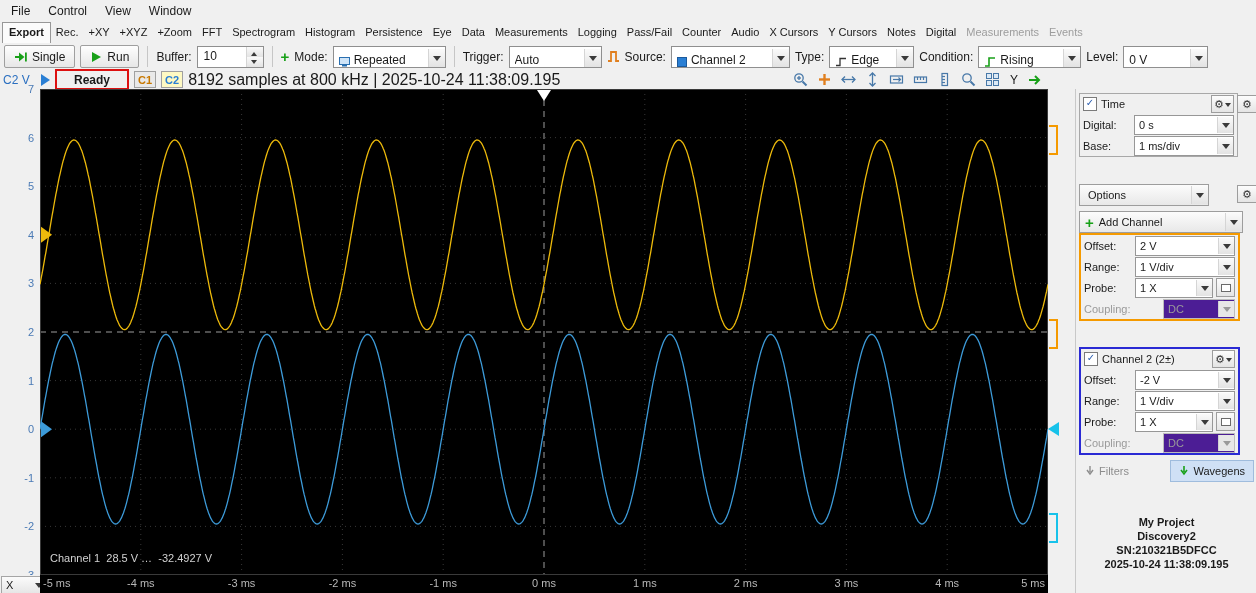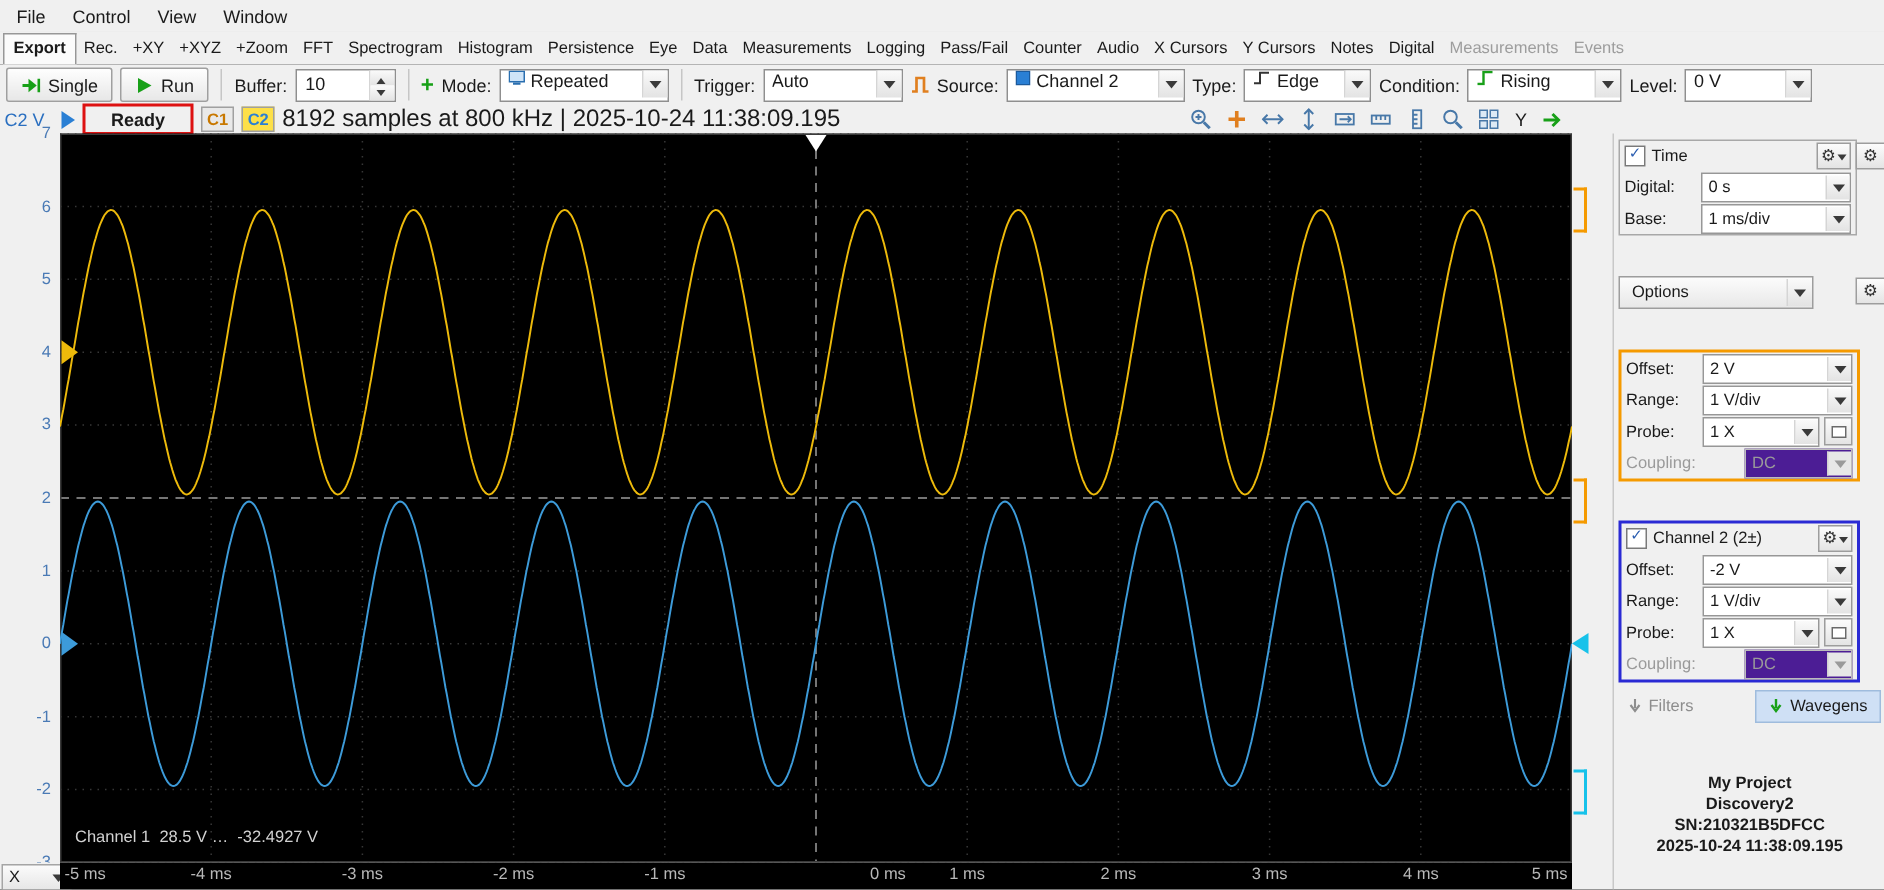--- a/index.html
+++ b/index.html
@@ -10,42 +10,42 @@
   .mitem{padding:3px 9px;cursor:default;}
   
   .instbar{position:absolute;top:21px;left:0;right:0;height:22px;background:#f0f0f0;border-bottom:3px solid #000000;display:flex;align-items:center;font-size:11px;padding:0 2px;}
   .titem{padding:4px 5px;white-space:nowrap;cursor:default;}
   .titem.selected{background:#fbfbfb;border:1px solid #979797;border-bottom:none;font-weight:bold;padding:3px 6px 5px;}
   .titem.disabled{color:#9d9d9d;}
   
   .ctrlbar{position:absolute;top:43px;left:0;right:0;height:27px;background:#f0f0f0;border-bottom:1px solid #c2c2c2;display:flex;align-items:center;gap:5px;padding:0 4px;}
   .btn{display:inline-flex;align-items:center;gap:5px;border:1px solid #9f9f9f;background:linear-gradient(#fefefe,#e7e7e7);border-radius:2px;height:21px;padding:0 9px;cursor:default;}
   .lbl{white-space:nowrap;}
-  .combo{display:inline-flex;align-items:flex-start;gap:4px;border:1px solid #8f8f8f;background:#fff;height:20px;padding-left:5px;}
+  .combo{display:inline-flex;align-items:flex-end;gap:4px;border:1px solid #8f8f8f;background:#fff;height:20px;padding-left:5px;}
   .combo .ctext{flex:1;white-space:nowrap;overflow:hidden;}
   .carrow{width:16px;height:18px;margin-left:auto;border-left:1px solid #d5d5d5;background:linear-gradient(#fafafa,#e3e3e3);display:flex;align-items:flex-start;justify-content:center;flex:none;}
   .carrow::after{content:"";width:0;height:0;border:4px solid transparent;border-top:5px solid #3a3a3a;margin-top:7px;}
   .sep{width:1px;height:21px;background:#c6c6c6;margin:0 3px;flex:none;}
   .spin{display:inline-flex;border:1px solid #8f8f8f;background:#fff;height:20px;}
   .spin .val{padding:2px 6px;min-width:36px;}
   .spin .arr{display:flex;flex-direction:column;width:16px;border-left:1px solid #d5d5d5;}
   .spin .arr span{flex:1;background:linear-gradient(#fafafa,#e3e3e3);position:relative;}
   .spin .arr span::after{content:"";position:absolute;left:4px;width:0;height:0;border:3.5px solid transparent;}
   .spin .arr .up::after{top:2px;border-bottom:4px solid #3a3a3a;}
   .spin .arr .dn::after{top:3px;border-top:4px solid #3a3a3a;}
   .plusic{color:#17a017;font-weight:bold;font-size:15px;line-height:13px;flex:none;}
   .plusic::before{content:"+";}
   
   .statusbar{position:absolute;top:70px;left:0;right:0;height:19px;background:#f0f0f0;display:flex;align-items:center;gap:5px;padding:0 3px;font-size:11px;}
   .axisunit{color:#2a6fc0;font-size:12px;width:33px;flex:none;}
   .playtri{width:0;height:0;border:6px solid transparent;border-left:9px solid #2a7fd4;border-right:none;flex:none;}
   .ready{border:2px solid #dd1111;font-weight:bold;font-size:12px;height:17px;display:flex;align-items:center;padding:0 17px;flex:none;}
   .chtab{border:1px solid #a0a0a0;background:#e9e9e9;font-weight:bold;height:15px;display:flex;align-items:center;padding:0 3px;flex:none;}
   .chtab.c1{color:#c87800;}
-  .chtab.c2{color:#2a7fd4;background:#fde047;}
+  .chtab.c2{color:#2a7fd4;background:#fef9c3;}
   .acqinfo{white-space:nowrap;font-size:16px;}
   .staticons{position:absolute;left:792px;top:1px;display:flex;align-items:center;gap:7px;height:17px;}
   .sicon{width:17px;height:16px;display:inline-flex;align-items:center;justify-content:center;}
   .ylab{font-size:12px;margin:0 2px;}
   
   .yaxis{position:absolute;left:0;top:89px;width:40px;height:486px;background:#f0f0f0;}
   .ytick{position:absolute;right:6px;width:30px;text-align:right;color:#4a7ab5;font-size:11px;}
   .plot{position:absolute;left:40px;top:89px;width:1008px;height:486px;background:#000;}
   .plot svg{position:absolute;left:0;top:0;}
   .gline{stroke:#373737;stroke-dasharray:1 4;stroke-width:1;}
@@ -350,21 +350,21 @@
 <div class="xaxisbar">
   <span class="xsel">
     <span>X</span>
   </span>
   <div class="xlabels" id="x-labels">
       <span class="xtick" style="left: 3px;">-5 ms</span>
       <span class="xtick" style="left: 100.8px; transform: translateX(-50%);">-4 ms</span>
       <span class="xtick" style="left: 201.6px; transform: translateX(-50%);">-3 ms</span>
       <span class="xtick" style="left: 302.4px; transform: translateX(-50%);">-2 ms</span>
       <span class="xtick" style="left: 403.2px; transform: translateX(-50%);">-1 ms</span>
-      <span class="xtick" style="left: 504px; transform: translateX(-50%); margin-left: 48px;">0 ms</span>
+      <span class="xtick" style="left: 504px; transform: translateX(-50%);">0 ms</span>
       <span class="xtick" style="left: 604.8px; transform: translateX(-50%);">1 ms</span>
       <span class="xtick" style="left: 705.6px; transform: translateX(-50%);">2 ms</span>
       <span class="xtick" style="left: 806.4px; transform: translateX(-50%);">3 ms</span>
       <span class="xtick" style="left: 907.2px; transform: translateX(-50%);">4 ms</span>
       <span class="xtick" style="right: 3px;">5 ms</span>
     </div>
 </div>
 
 <div class="sidebar">
 
@@ -394,20 +394,26 @@
 
   <div class="optrow" style="top:96px">
     <span class="optcombo">
       <span>Options</span>
       <span class="flexsp"></span>
       <span class="carrow"></span>
     </span>
   </div>
   <span class="gearbtn outbtn" style="top:96px"></span>
 
+  <div class="addrow" style="top:122px">
+    <span class="plusic"></span>
+    <span>Add Channel</span>
+    <span class="flexsp"></span>
+    <span class="carrow"></span>
+  </div>
 
   <div class="spanel ch1" style="top:144px">
     <div class="srow">
       <span class="slbl">Offset:</span>
       <span class="scombo">
           <span class="ctext">2 V</span>
           <span class="carrow"></span>
         </span>
     </div>
     <div class="srow">

